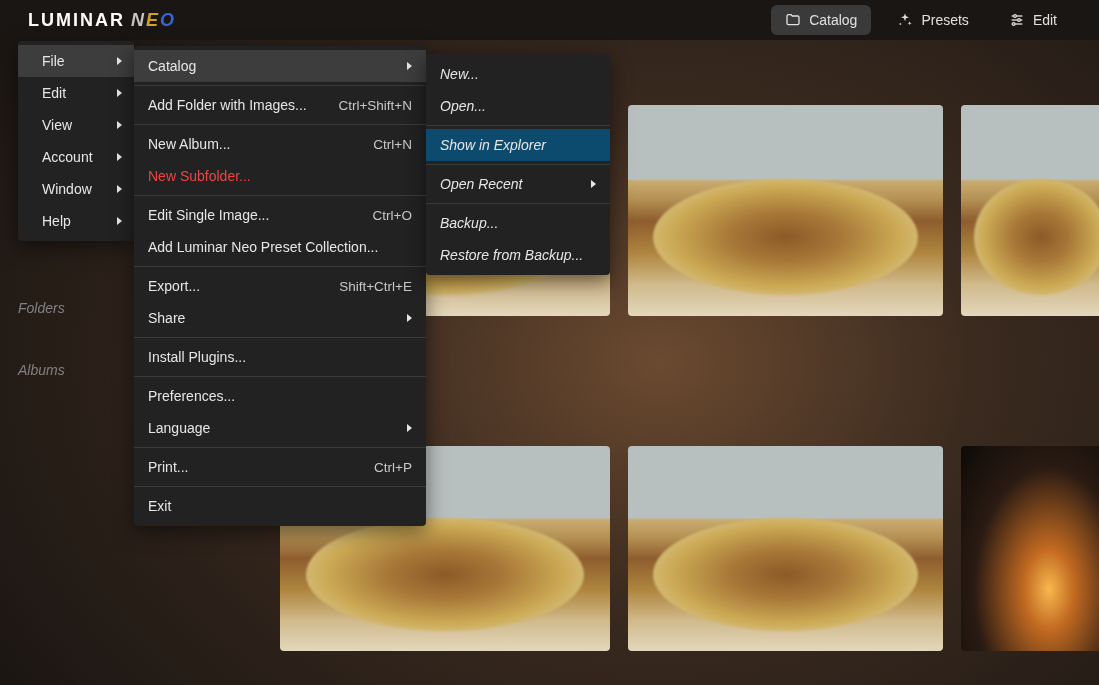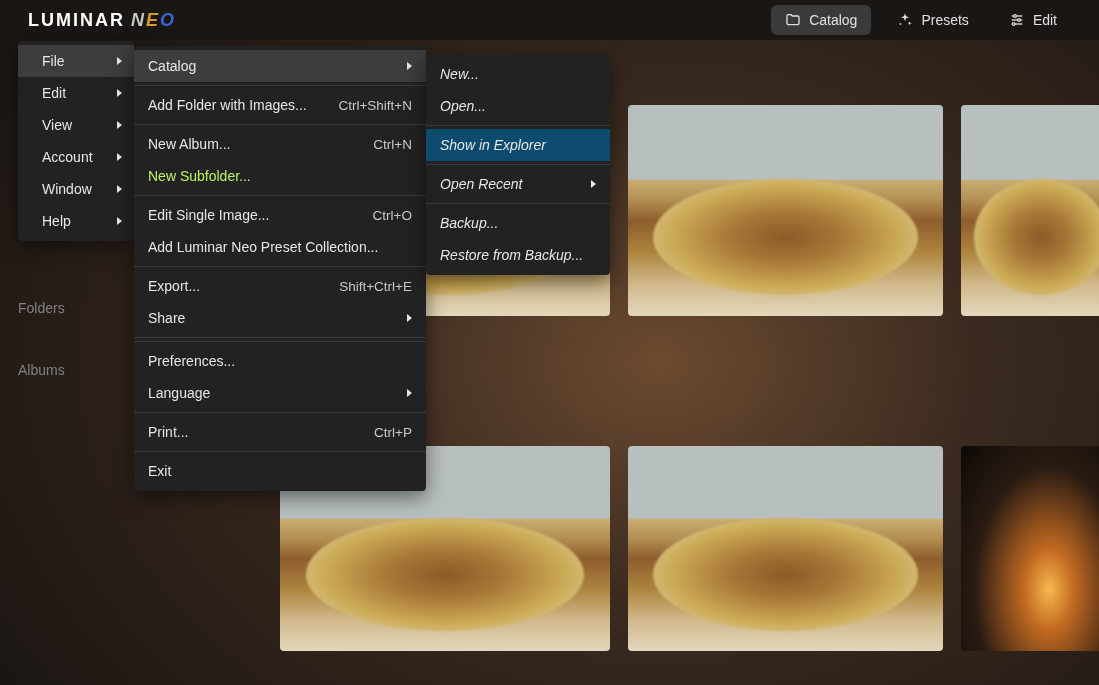--- a/index.html
+++ b/index.html
@@ -56,20 +56,21 @@
       background: #3a3a3a;
     }
     .topbar-btn svg { width: 16px; height: 16px; }
     .content-area {
       position: absolute;
       top: 40px;
       left: 0;
       right: 0;
       bottom: 0;
       background: radial-gradient(ellipse 800px 600px at 60% 50%, #6b4a30 0%, #3a2a1f 40%, #1a1512 100%);
+      font-style: italic;
     }
     .sidebar {
       position: absolute;
       left: 0;
       top: 0;
       width: 200px;
       height: 100%;
       padding: 20px 18px;
       color: #9a9a9a;
       font-size: 14px;
@@ -124,21 +125,21 @@
       display: flex;
       align-items: center;
       height: 32px;
       padding: 0 14px;
       cursor: pointer;
       color: #e6e6e6;
       white-space: nowrap;
     }
     .menu-item.highlight { background: #3d3d3d; }
     .menu-item.hover { background: #0c4a6e; }
-    .menu-item.disabled { color: #bef264; cursor: default; }
+    .menu-item.disabled { color: #ef4444; cursor: default; }
     .menu-item .label { flex: 1; }
     .menu-item .shortcut { color: #c8c8c8; margin-left: 24px; font-size: 13.5px; }
     .menu-item .arrow {
       margin-left: 24px;
       width: 0; height: 0;
       border-top: 4px solid transparent;
       border-bottom: 4px solid transparent;
       border-left: 5px solid #e6e6e6;
     }
     .menu .sep { height: 1px; background: #3a3a3a; margin: 3px 0; }
@@ -255,20 +256,23 @@
   <div class="sep"></div>
   <div class="menu-item">
       <span class="label">Export...</span>
       <span class="shortcut">Shift+Ctrl+E</span>
     </div>
   <div class="menu-item">
       <span class="label">Share</span>
       <span class="arrow"></span>
     </div>
   <div class="sep"></div>
+  <div class="menu-item">
+      <span class="label">Install Plugins...</span>
+    </div>
   <div class="sep"></div>
   <div class="menu-item">
       <span class="label">Preferences...</span>
     </div>
   <div class="menu-item">
       <span class="label">Language</span>
       <span class="arrow"></span>
     </div>
   <div class="sep"></div>
   <div class="menu-item">

